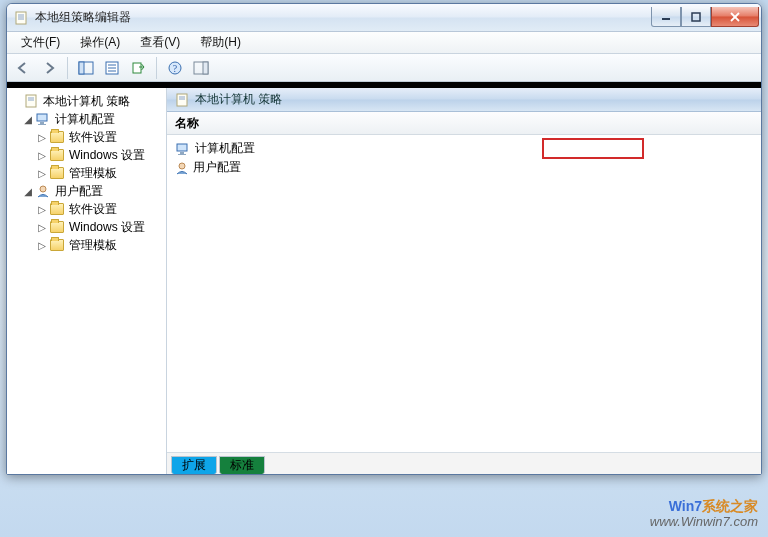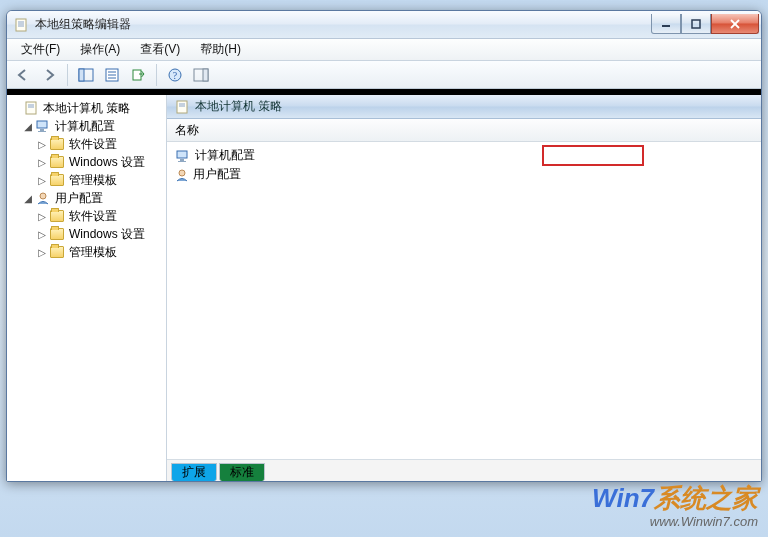--- a/index.html
+++ b/index.html
@@ -9,21 +9,21 @@
     height: 537px;
     font-family: "Microsoft YaHei", Tahoma, sans-serif;
     font-size: 12px;
     background: linear-gradient(180deg, #c3d9ef 0%, #dce9f5 50%, #c3d9ef 100%);
     position: relative;
     overflow: hidden;
   }
   .window {
     position: absolute;
     left: 6px;
-    top: 10px;
+    top: 3px;
     width: 756px;
     height: 472px;
     background: #f0f0f0;
     border: 1px solid #5a78a0;
     border-radius: 6px 6px 2px 2px;
     box-shadow: 0 2px 12px rgba(0,0,0,0.4);
     display: flex;
     flex-direction: column;
     overflow: hidden;
   }
@@ -167,20 +167,21 @@
     flex-direction:column;
   }
   .col-head {
     height:22px;
     background:linear-gradient(180deg,#fdfdfe,#edf1f4);
     border-bottom:1px solid #d3dbe2;
     display:flex;
     align-items:center;
     padding:11px 8px;
     font-size:12px;
+    font-weight:bold;
   }
   .list-items { padding:4px 6px; }
   .li-row {
     display:flex;
     align-items:center;
     gap:4px;
     height:19px;
     padding:0 2px;
   }
   .highlight-box {
@@ -213,21 +214,21 @@
     font-size:12px;
   }
   .tab.inactive { background:#15803d; }
   .watermark {
     position:absolute;
     right:10px;
     bottom:8px;
     text-align:right;
     font-family: Arial, sans-serif;
   }
-  .wm-top { font-size:26px; font-weight:bold; font-style:italic; }
+  .wm-top { font-size:14px; font-weight:bold; }
   .wm-top .w7 { color:#3a6fd8; }
   .wm-top .zh { color:#d88a25; }
   .wm-sub { font-size:13px; font-style:italic; color:#666; margin-top:-2px;}
   .computer-icon svg, .user-icon svg, .policy-icon svg { display:block; }
 </style>
 </head>
 <body>
 
 <div class="window">
   <div class="titlebar">

